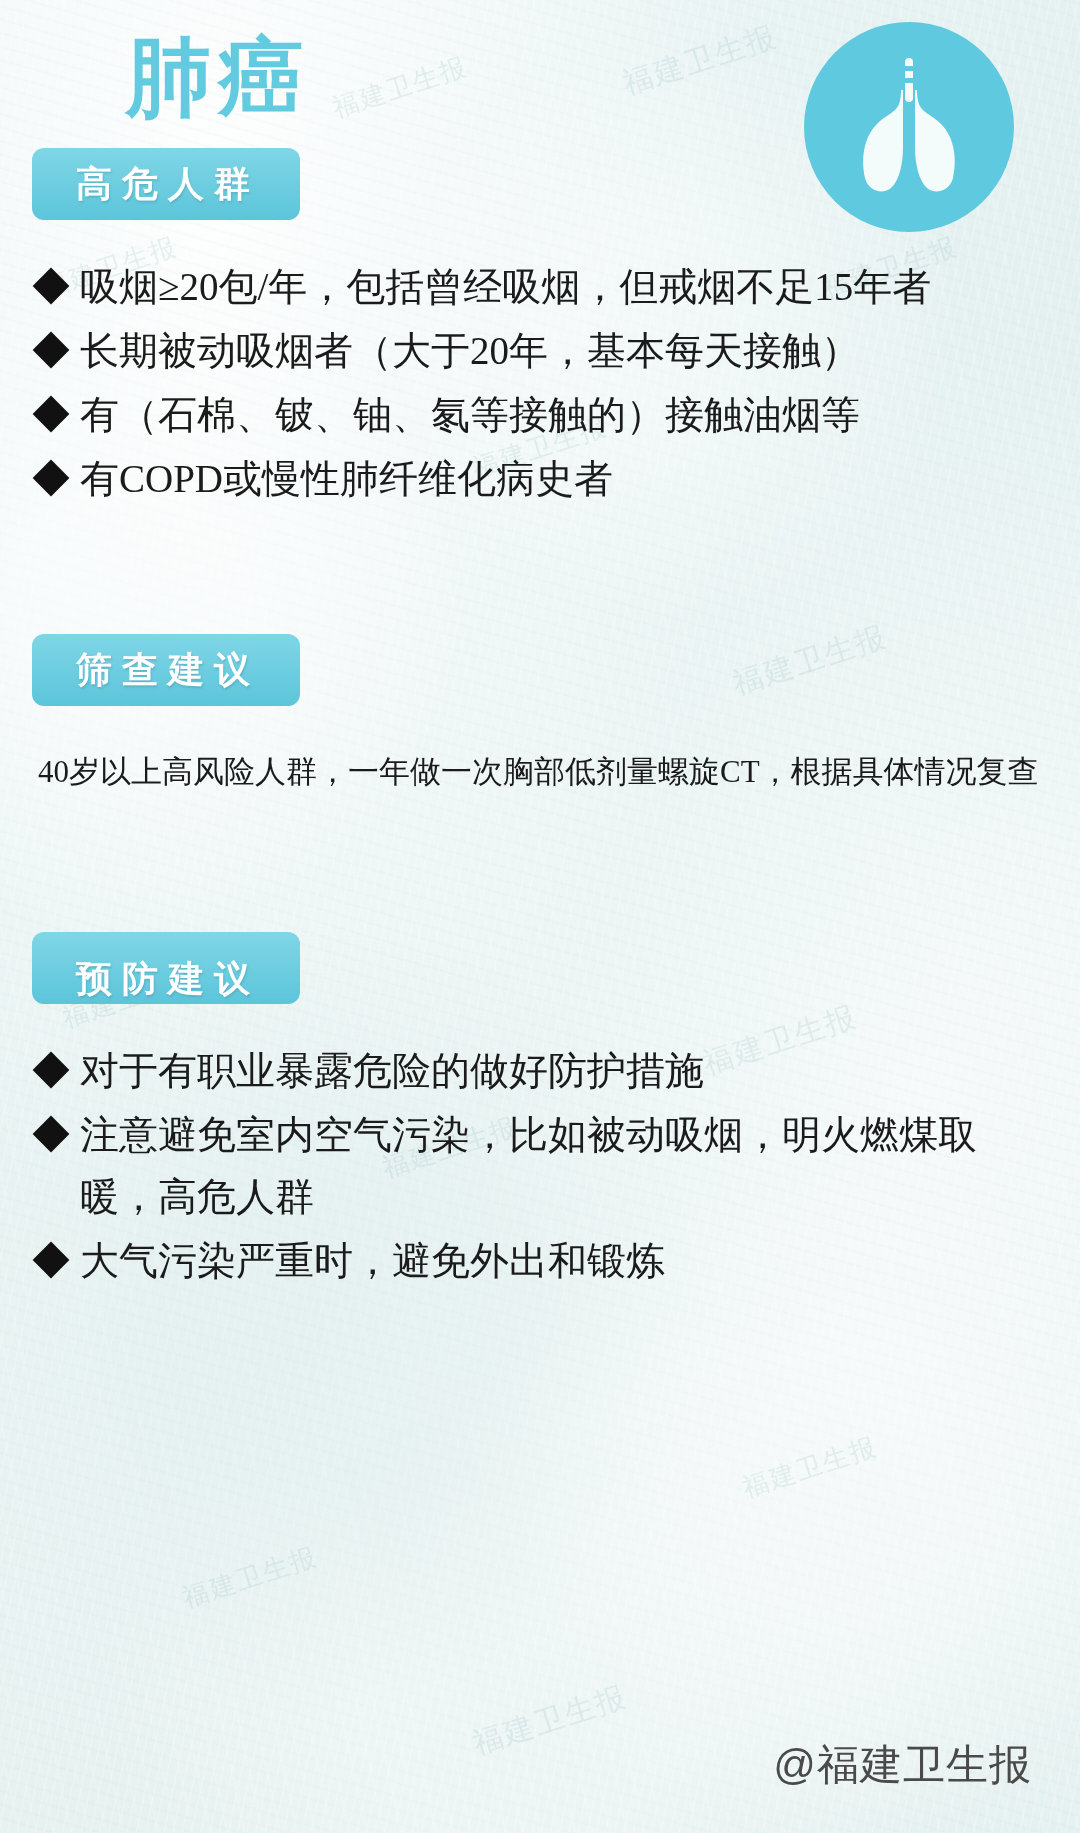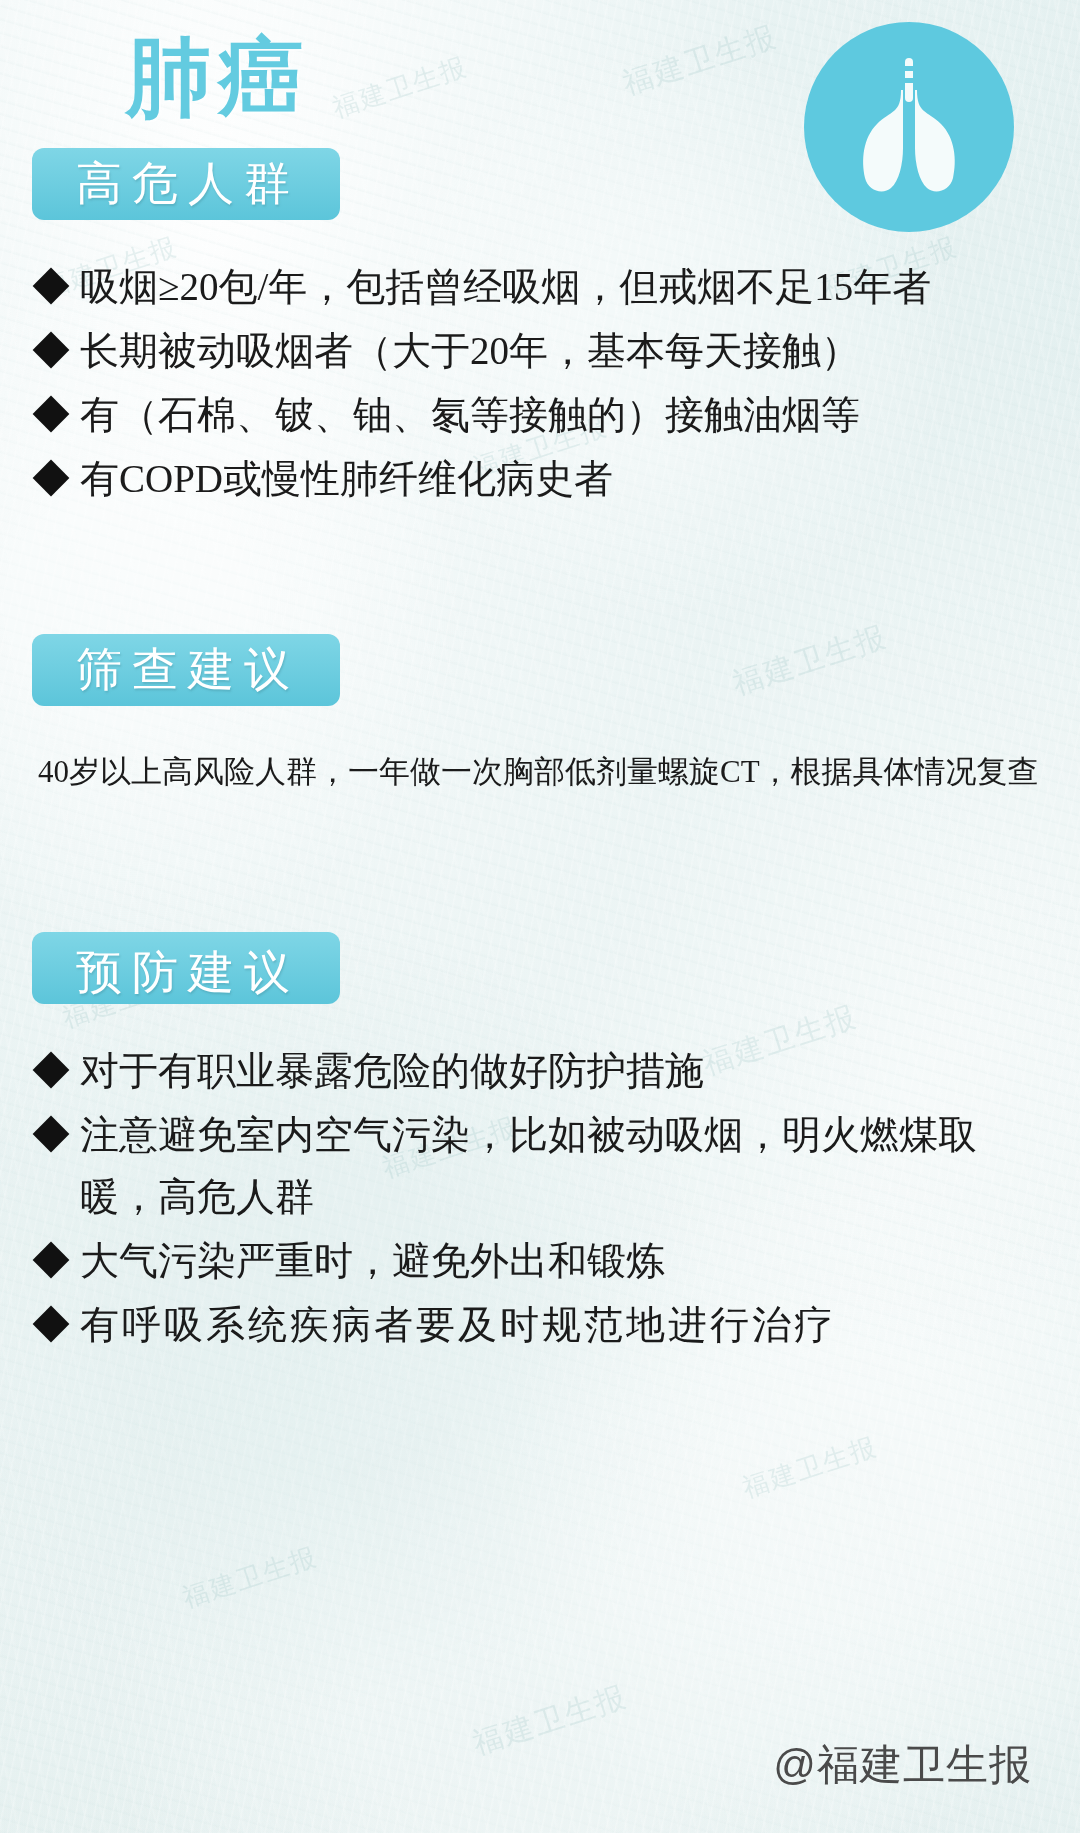--- a/index.html
+++ b/index.html
@@ -108,22 +108,22 @@
     height: 72px;
     border-radius: 12px;
     background: linear-gradient(180deg, #7fd6e6 0%, #5cc5da 100%);
     display: flex;
     align-items: center;
     padding: 0 40px 0 44px;
     box-sizing: border-box;
   }
   .section-header .label {
     font-family: "Liberation Sans", sans-serif;
-    font-weight: normal;
-    font-size: 46px;
+    font-weight: bold;
+    font-size: 36px;
     color: #ffffff;
     letter-spacing: 10px;
     text-shadow: 1px 2px 2px rgba(70,140,155,0.35);
   }
 
   .body-text {
     position: absolute;
     left: 38px;
     width: 1010px;
     font-size: 39px;
@@ -240,21 +240,17 @@
       <span class="bullet-text">对于有职业暴露危险的做好防护措施</span>
     </div>
     <div class="bullet-row">
       <span class="diamond"></span>
       <span class="bullet-text">注意避免室内空气污染，比如被动吸烟，明火燃煤取暖，高危人群</span>
     </div>
     <div class="bullet-row">
       <span class="diamond"></span>
       <span class="bullet-text">大气污染严重时，避免外出和锻炼</span>
     </div>
-    <div class="bullet-row">
-      <span class="diamond"></span>
-      <span class="bullet-text" style="letter-spacing:3px;">有呼吸系统疾病者要及时规范地进行治疗</span>
-    </div>
   </div>
 
   <div class="credit">@福建卫生报</div>
 
 </div>
 
 </body></html>

